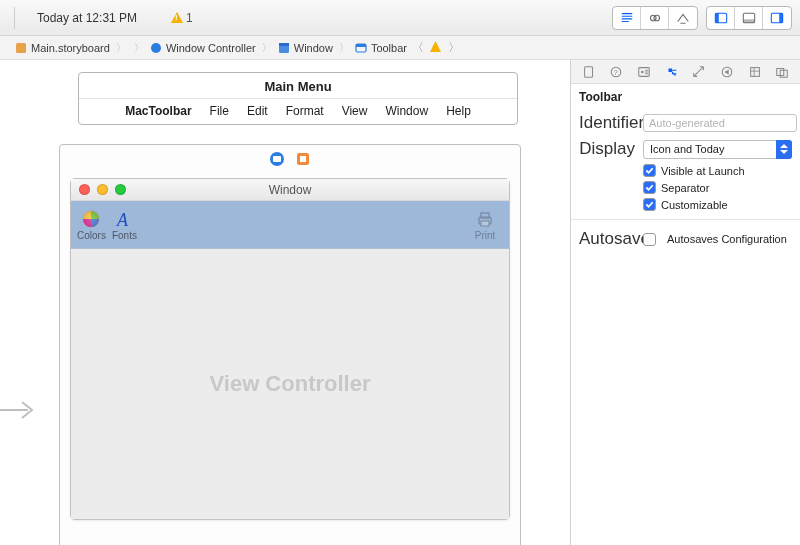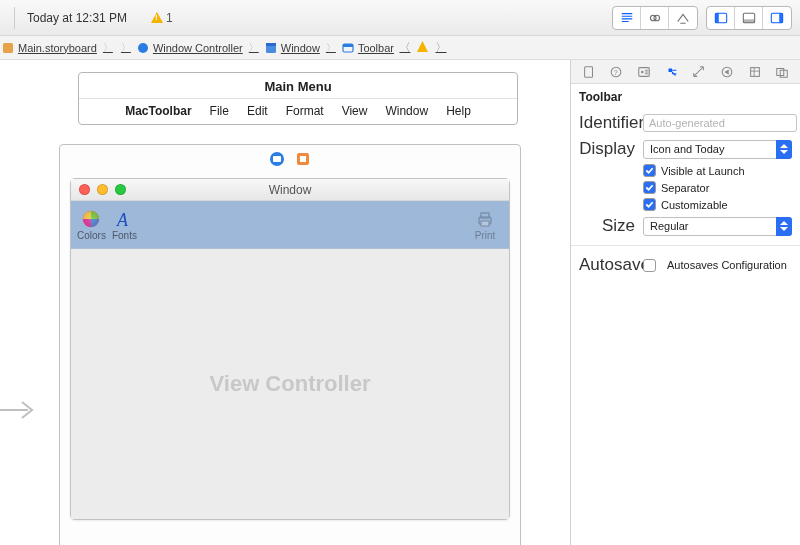--- a/index.html
+++ b/index.html
@@ -18,21 +18,21 @@
     height: 36px;
     border-bottom: 1px solid #d8d8d8;
     background: linear-gradient(#f9f9f9,#eaeaea);
     display: flex;
     align-items: center;
     padding: 0 8px;
   }
   .top-bar-left {
     display: flex;
     align-items: center;
-    gap: 6px;
+    gap: 16px;
   }
   .divider-v {
     width: 1px; height: 22px; background: #ccc; margin: 0 6px;
   }
   .top-text { color: #333; font-size: 12px; }
   .warn-badge {
     display: inline-flex; align-items: center; gap: 3px;
     margin-left: 18px; color: #555;
   }
   .tri-warn {
@@ -69,22 +69,21 @@
 
   
   .jump-bar {
     height: 24px;
     background: #f3f3f3;
     border-bottom: 1px solid #dcdcdc;
     display: flex;
     align-items: center;
     font-size: 11px;
     color: #3b3b3b;
-    padding: 0 0;
-    text-decoration: underline;
+    padding: 0 13px;
   }
   .jump-icon {
     width: 12px; height: 12px; margin-right: 4px;
     display: inline-flex; align-items: center; justify-content: center;
     border-radius: 2px;
   }
   .jump-crumb { display: flex; align-items: center; height: 24px; padding: 0 2px; cursor: pointer;}
   .chev { color: #aaa; margin: 0 4px; font-size: 10px;}
   .jump-bar .navbtn {
     width: 18px; text-align: center; color: #888; cursor: pointer;
@@ -540,32 +539,20 @@
     </div>
     <div class="chk-row">
       <span class="mac-check">
           <svg viewBox="0 0 10 10">
             <polyline points="1.5,5 4,7.5 8.5,2.5"></polyline>
           </svg>
         </span>
       <span>Customizable</span>
     </div>
 
-    <div class="form-row">
-      <div class="form-label">Size</div>
-      <div class="mac-select">
-        <span>Regular</span>
-        <span class="arrows">
-            <svg viewBox="0 0 8 10">
-              <polygon points="4,0 8,4 0,4"></polygon>
-              <polygon points="0,6 8,6 4,10"></polygon>
-            </svg>
-          </span>
-      </div>
-    </div>
 
     <div class="hr"></div>
 
     <div class="form-row">
       <div class="form-label">Autosave</div>
       <span class="mac-check empty"></span>
       <span style="margin-left:11px;font-size:11px">Autosaves Configuration</span>
     </div>
 
   </div>

